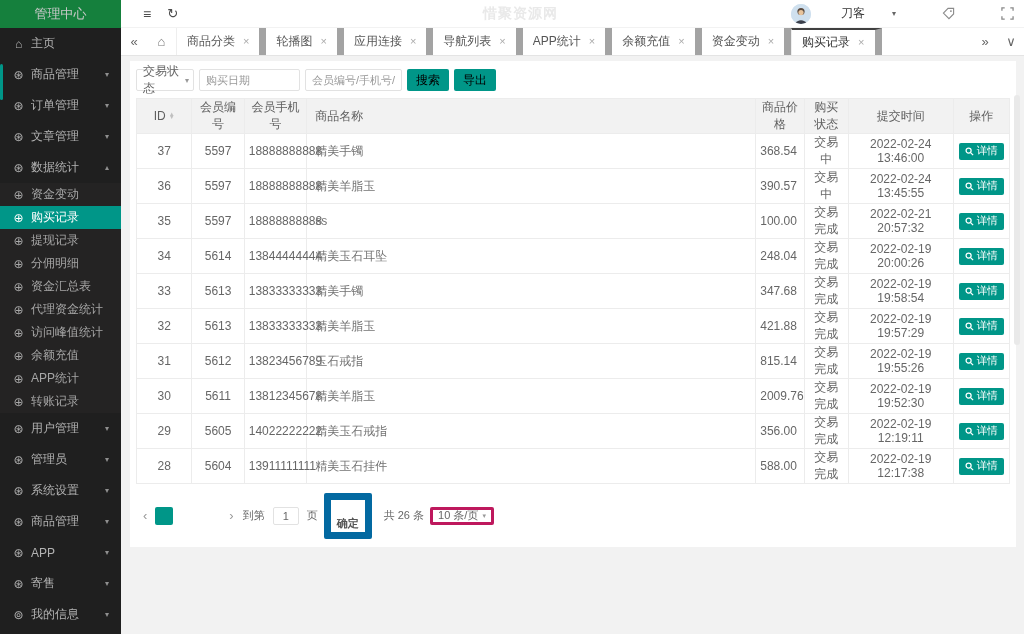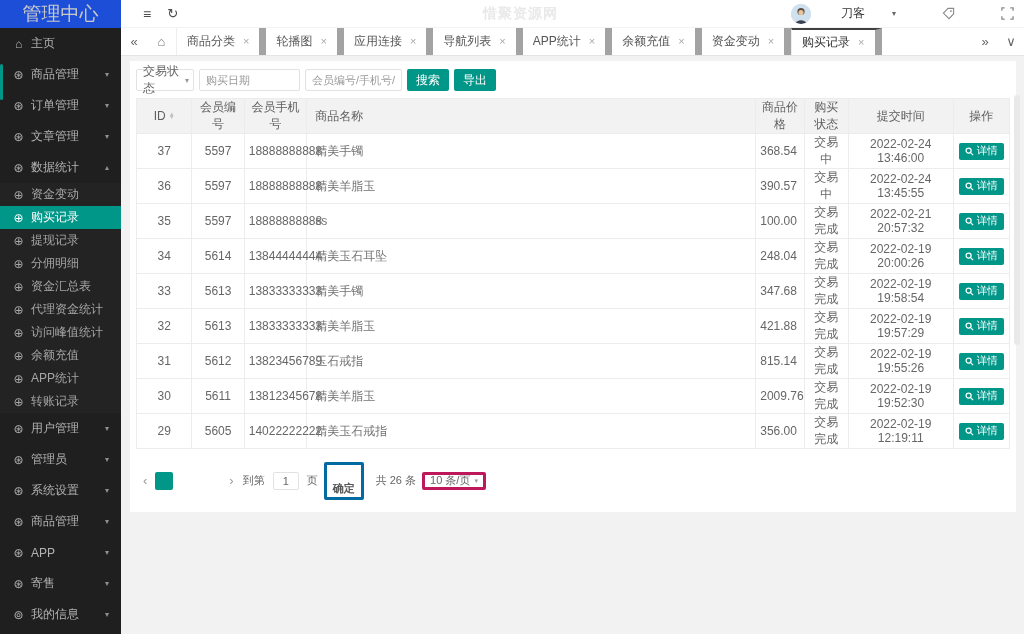--- a/index.html
+++ b/index.html
@@ -13,21 +13,21 @@
     position: relative;
   }
 
   
   .sidebar {
     position: absolute; left: 0; top: 0; width: 121px; height: 634px;
     background: #1f1f1f; overflow: hidden; z-index: 5;
   }
   .side-header {
     height: 28px; line-height: 28px; text-align: center;
-    color: #c9c9c9; font-size: 19px; background: #1d4ed8;
+    color: #c9c9c9; font-size: 13px; background: #15803d;
   }
   .side-notch {
     position: absolute; left: 0; top: 64px; width: 3px; height: 36px;
     background: #009688; border-radius: 2px; z-index: 6;
   }
   .side-item { display: flex; align-items: center; cursor: pointer; }
   .side-item.parent { height: 31px; padding: 0 12px; color: #b3b3b3; }
   .side-item.sub { height: 23px; padding: 0 12px; color: #a6a6a6; background: #242323; font-size: 12px; }
   .side-item.sub.active { background: #009688; color: #fff; }
   .side-icon { width: 13px; margin-right: 6px; font-size: 12px; text-align: center; flex: none; }
@@ -89,21 +89,21 @@
   .f-select .caret { margin-left: auto; font-size: 8px; color: #999; }
   .f-input {
     height: 22px; border: 1px solid #e2e2e2; border-radius: 2px; padding: 0 6px;
     font-size: 11px; color: #666; font-family: inherit; outline: none;
   }
   .f-input::placeholder { color: #9a9a9a; }
   .f-date { width: 101px; margin-left: 5px; }
   .f-keyword { width: 97px; margin-left: 5px; }
   .btn-teal {
     height: 22px; padding: 0 9px; margin-left: 5px; border: none; border-radius: 2px;
-    background: #009688; color: #ffffff; font-size: 12px; font-family: inherit; cursor: pointer;
+    background: #009688; color: #000000; font-size: 12px; font-family: inherit; cursor: pointer;
   }
 
   
   table { width: 100%; border-collapse: collapse; table-layout: fixed; font-size: 12px; }
   th, td { border: 1px solid #ececec; height: 22px; padding: 0 4px; font-weight: normal; }
   thead th { background: #f2f2f2; color: #5f5f5f; height: 21px; }
   tbody td { color: #666; background: #fff; }
   td.c-id, td.c-member, td.c-status, td.c-time, td.c-action { text-align: center; }
   th { text-align: center; }
   td.c-phone { text-align: right; padding-right: 8px; }
@@ -126,21 +126,21 @@
     margin: 0 3px; cursor: pointer; border-radius: 2px; color: #666;
   }
   .pg-num.active { background: #009688; color: #fff; }
   .pg-text { margin: 16px 4px; color: #666; }
   .pg-input {
     width: 26px; height: 18px; border: 1px solid #e2e2e2; border-radius: 2px;
     text-align: center; font-size: 11px; color: #666; font-family: inherit; outline: none; margin: 0 4px;
   }
   .pg-confirm {
     height: 18px; padding: 16px 6px; margin: 0 6px 0 2px; background: #fff;
-    border: 3px solid #0369a1; border-radius: 2px; font-size: 11px; color: #555;
+    border: 7px solid #0369a1; border-radius: 2px; font-size: 11px; color: #555;
     font-weight: bold; font-family: inherit; cursor: pointer;
   }
   .pg-total { margin: 0 6px; }
   .pg-select {
     height: 18px; border: 3px solid #be185d; border-radius: 2px; background: #fff;
     display: inline-flex; align-items: center; padding: 0 5px; cursor: pointer; color: #666;
   }
   .pg-select .caret { font-size: 7px; color: #999; margin-left: 4px; }
 
   .v-scrollbar {
@@ -559,20 +559,40 @@
                   <span class="mag-icon">
                     <svg width="9" height="9" viewBox="0 0 10 10" fill="none" stroke="#fff" stroke-width="1.4">
                       <circle cx="4" cy="4" r="2.8"></circle>
                       <path d="M6.2 6.2 L9 9"></path>
                     </svg>
                   </span>
                   <span>详情</span>
                 </button>
               </td>
             </tr>
+            <tr>
+              <td class="c-id">28</td>
+              <td class="c-member">5604</td>
+              <td class="c-phone">13911111111</td>
+              <td class="c-product">精美玉石挂件</td>
+              <td class="c-price">588.00</td>
+              <td class="c-status">交易完成</td>
+              <td class="c-time">2022-02-19 12:17:38</td>
+              <td class="c-action">
+                <button class="btn-detail">
+                  <span class="mag-icon">
+                    <svg width="9" height="9" viewBox="0 0 10 10" fill="none" stroke="#fff" stroke-width="1.4">
+                      <circle cx="4" cy="4" r="2.8"></circle>
+                      <path d="M6.2 6.2 L9 9"></path>
+                    </svg>
+                  </span>
+                  <span>详情</span>
+                </button>
+              </td>
+            </tr>
         </tbody>
       </table>
 
       <div class="pagination">
         <span class="pg-arrow">‹</span>
         <span class="pg-num active"></span>
           <span class="pg-num"></span>
           <span class="pg-num"></span>
         <span class="pg-arrow">›</span>
         <span class="pg-text">到第</span>

